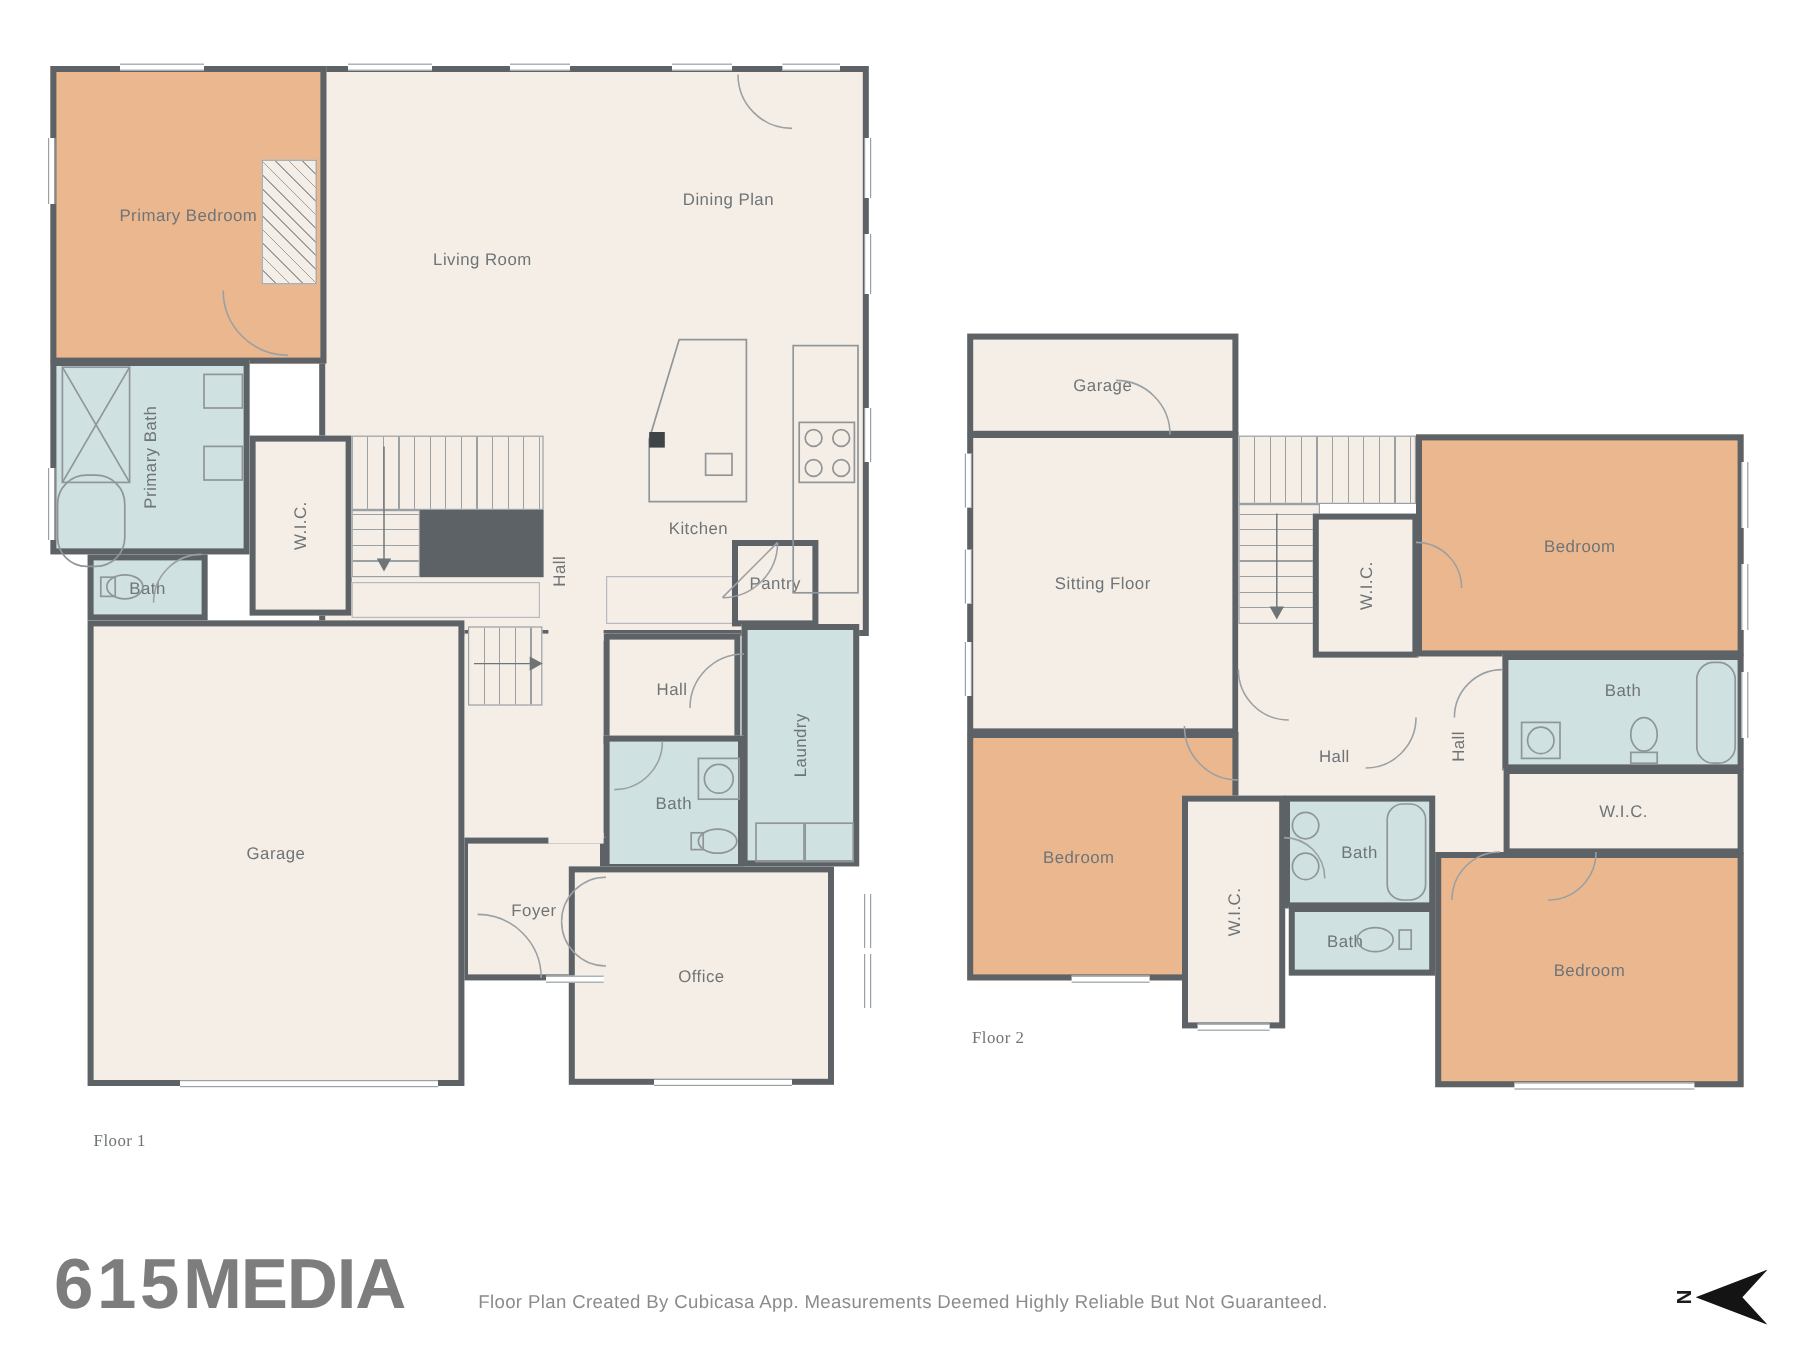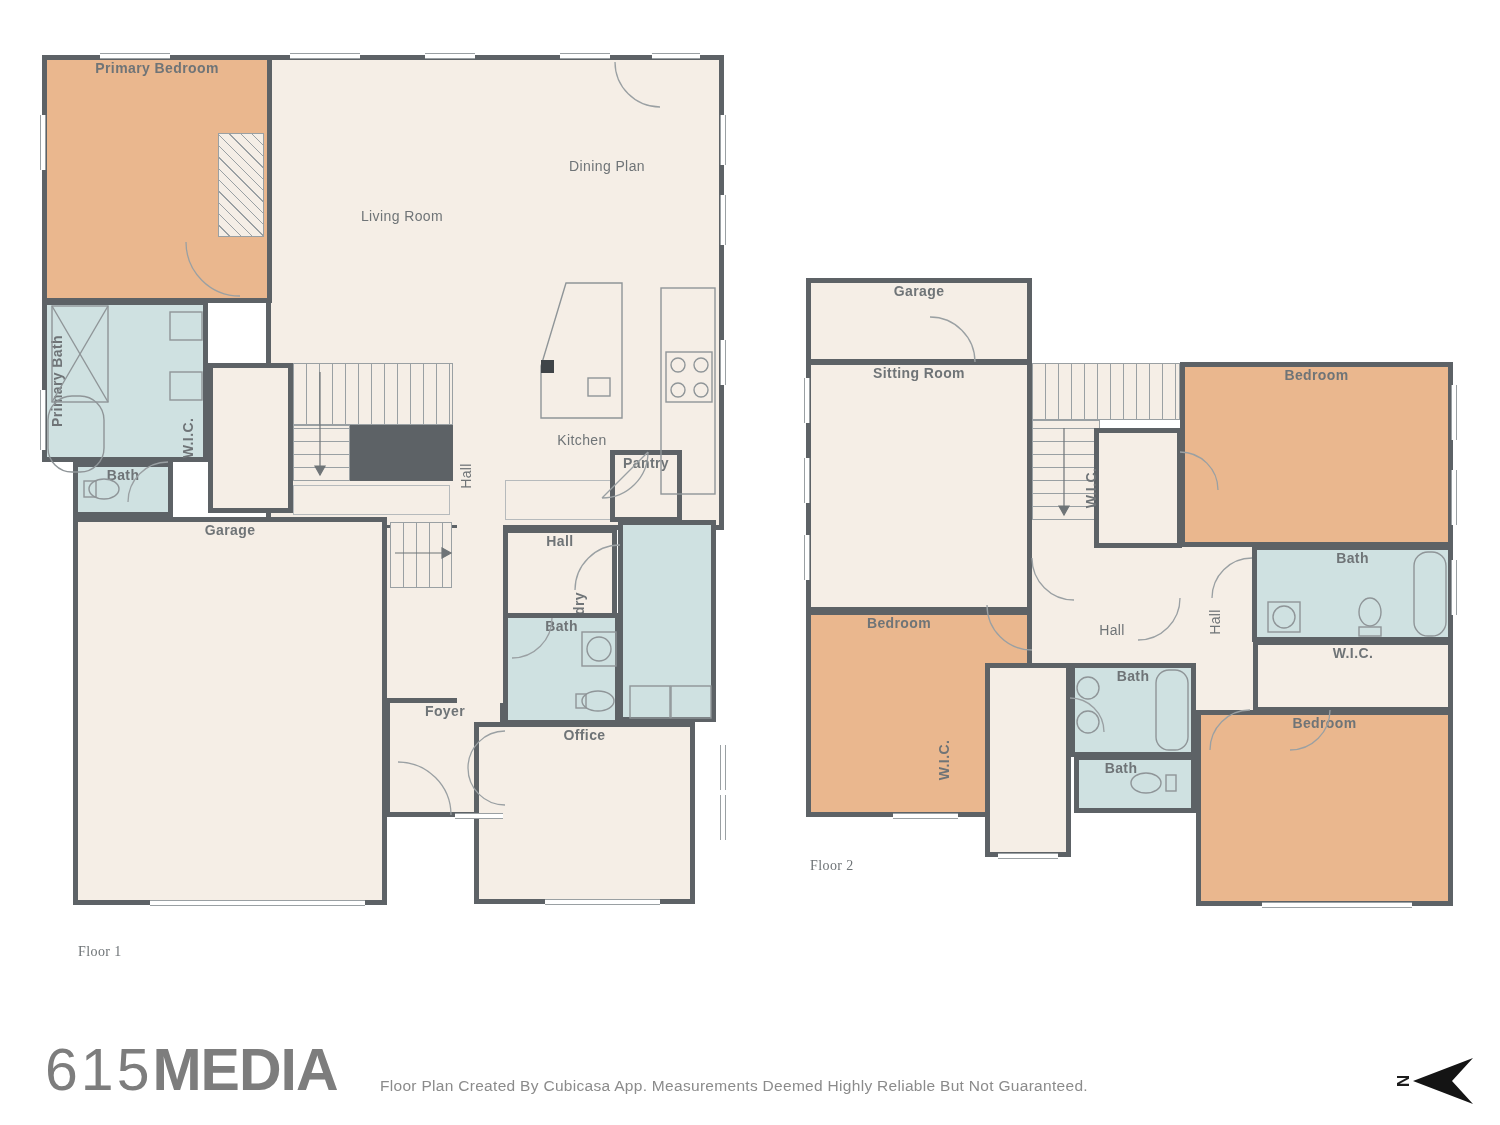--- a/index.html
+++ b/index.html
@@ -1,19 +1,19 @@
 <!DOCTYPE html>
 <html style="--wall: #5d6266; --floor: #f5eee6; --bedroom: #eab78e; --bath: #cfe1e1; --text: #6f7477; --line: #9aa0a3; --logo: #7d7d7d; --muted: #8b8b8b; --north: #141414;"><head>
 <meta charset="utf-8">
 <style>
   html,body{margin:0;padding:0;background:#fff;}
   .canvas{position:relative;width:1500px;height:1125px;background:#fff;
           font-family:"Liberation Sans",sans-serif;overflow:hidden;}
   .room{position:absolute;box-sizing:border-box;border:5px solid var(--wall,#5d6266);
-        display:flex;justify-content:center;font-weight:bold;}
+        display:flex;align-items:center;justify-content:center;}
   .nb{border:none;}
   .cream{background:var(--floor,#f5eee6);}
   .bed{background:var(--bedroom,#eab78e);}
   .wet{background:var(--bath,#cfe1e1);}
   .lbl{font-size:14px;color:var(--text,#6f7477);letter-spacing:.4px;white-space:nowrap;}
   .v{transform:rotate(-90deg);}
   .fl{position:absolute;font-size:14px;color:var(--text,#6f7477);letter-spacing:.4px;
       white-space:nowrap;transform:translate(-50%,-50%);}
   .flv{position:absolute;font-size:14px;color:var(--text,#6f7477);letter-spacing:.4px;
       white-space:nowrap;transform:translate(-50%,-50%) rotate(-90deg);}
@@ -27,23 +27,23 @@
        background-image:repeating-linear-gradient(45deg,transparent 0 7px,var(--line,#9aa0a3) 7px 8px);}
   .ctr{border:1px solid #b6babc;background:var(--floor,#f5eee6);}
   .gap{background:var(--floor,#f5eee6);}
   .winh{position:absolute;height:6px;background:#fff;border-top:1px solid var(--line,#9aa0a3);
         border-bottom:1px solid var(--line,#9aa0a3);box-sizing:border-box;}
   .winv{position:absolute;width:6px;background:#fff;border-left:1px solid var(--line,#9aa0a3);
         border-right:1px solid var(--line,#9aa0a3);box-sizing:border-box;}
   .tag{position:absolute;font-size:14px;color:var(--text,#6f7477);letter-spacing:.4px;font-family:Liberation Serif, serif;}
   .overlay{position:absolute;left:0;top:0;pointer-events:none;}
   .logo{position:absolute;left:45px;top:1038px;color:var(--logo,#7d7d7d);font-size:59px;line-height:1.1;}
-  .logo .thin{font-weight:400;letter-spacing:3px;}
+  .logo .thin{font-weight:700;letter-spacing:3px;}
   .logo .bold{font-weight:700;letter-spacing:-1px;}
-  .disclaimer{position:absolute;left:380px;top:1077px;width:745px;
+  .disclaimer{position:absolute;left:380px;top:1077px;width:745px;text-align:center;
         font-size:15.5px;color:var(--muted,#8b8b8b);letter-spacing:.3px;}
   .north{position:absolute;left:1396px;top:1058px;display:flex;align-items:center;gap:5px;}
   .north .n{font-size:17px;color:#1c1c1c;transform:rotate(90deg);font-weight:bold;}
 </style>
 </head>
 <body>
 
 <div class="canvas">
 
   <div class="room cream" style="left:266px;top:55px;width:458px;height:475px;"></div>
@@ -109,21 +109,21 @@
   <div class="winv" style="left:720px;top:745px;height:45px;"></div>
   <div class="winv" style="left:720px;top:795px;height:45px;"></div>
   <div class="winh" style="left:150px;top:900px;width:215px;"></div>
   <div class="winh" style="left:545px;top:899px;width:115px;"></div>
   <div class="winh" style="left:455px;top:813px;width:48px;"></div>
 
   <div class="room cream" style="left:806px;top:278px;width:226px;height:86px;">
     <span class="lbl">Garage</span>
   </div>
   <div class="room cream" style="left:806px;top:360px;width:226px;height:252px;">
-    <span class="lbl">Sitting Room</span>
+    <span class="lbl">Sitting Floor</span>
   </div>
   <div class="room cream nb" style="left:1032px;top:518px;width:224px;height:192px;"></div>
   <div class="dec stv" style="left:1032px;top:363px;width:148px;height:57px;"></div>
   <div class="dec sth" style="left:1032px;top:420px;width:68px;height:100px;"></div>
   <div class="room cream" style="left:1094px;top:428px;width:88px;height:120px;">
     <span class="lbl v">W.I.C.</span>
   </div>
   <div class="room bed" style="left:1180px;top:362px;width:273px;height:185px;">
     <span class="lbl">Bedroom</span>
   </div>

